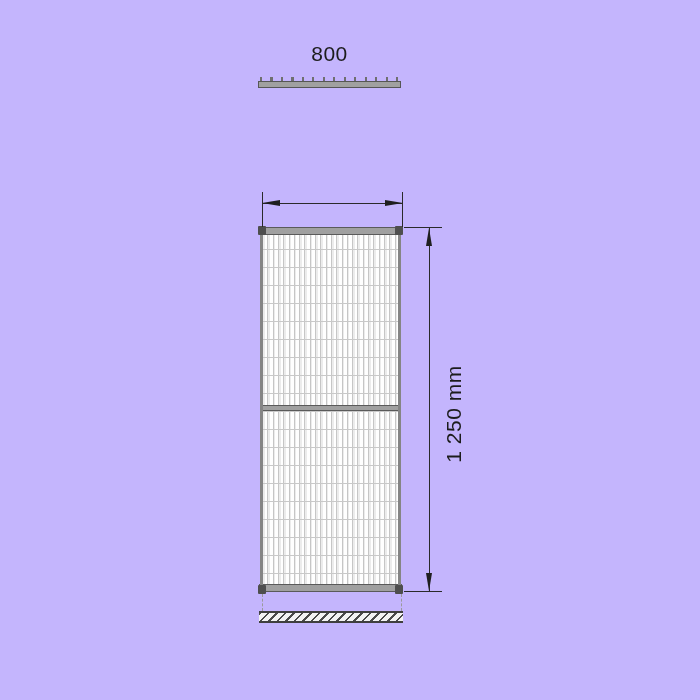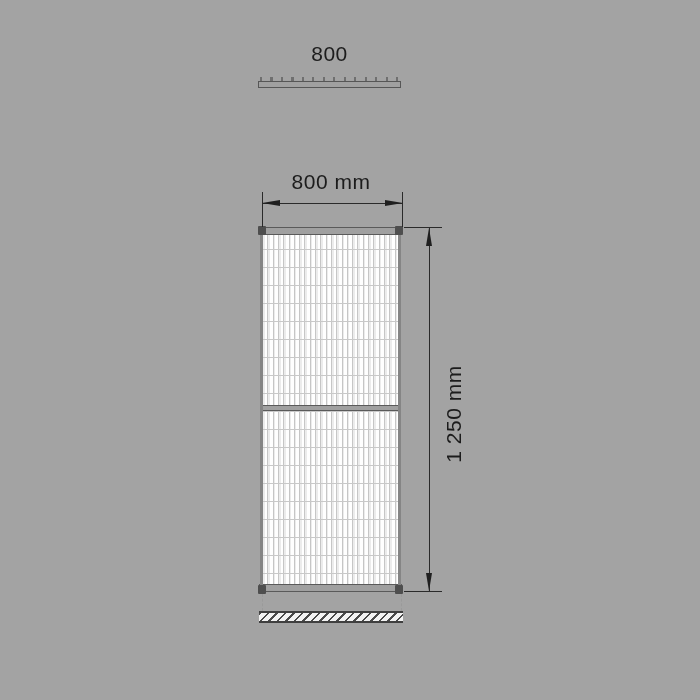--- a/index.html
+++ b/index.html
@@ -5,21 +5,21 @@
   html, body {
     margin: 0;
     padding: 0;
     background: #ffffff;
     font-family: "Liberation Sans", sans-serif;
   }
   #canvas {
     position: relative;
     width: 700px;
     height: 700px;
-    background: #a3a3a3;
+    background: #c4b5fd;
     overflow: hidden;
   }
   .abs { position: absolute; }
 
   
   .topview-label {
     left: 258px; top: 42px; width: 143px;
     text-align: center;
     font-size: 21px; color: #1c1c1c;
     letter-spacing: 0.5px;
@@ -150,21 +150,20 @@
     <div class="abs panel-rail rail-middle"></div>
     <div class="abs panel-rail rail-bottom"></div>
     <div class="abs panel-edge edge-left"></div>
     <div class="abs panel-edge edge-right"></div>
     <div class="abs corner-cap cap-tl"></div>
     <div class="abs corner-cap cap-tr"></div>
     <div class="abs corner-cap cap-bl"></div>
     <div class="abs corner-cap cap-br"></div>
   </div>
 
-  <div class="abs dim-width-label">800 mm</div>
   <div class="abs ext-width-left"></div>
   <div class="abs ext-width-right"></div>
   <div class="abs dim-line-h dim-width-line"></div>
   <div class="abs arrow arrow-left"></div>
   <div class="abs arrow arrow-right"></div>
 
   <div class="abs dim-line-h ext-height-top"></div>
   <div class="abs dim-line-h ext-height-bottom"></div>
   <div class="abs dim-line-v dim-height-line"></div>
   <div class="abs arrow arrow-up"></div>

